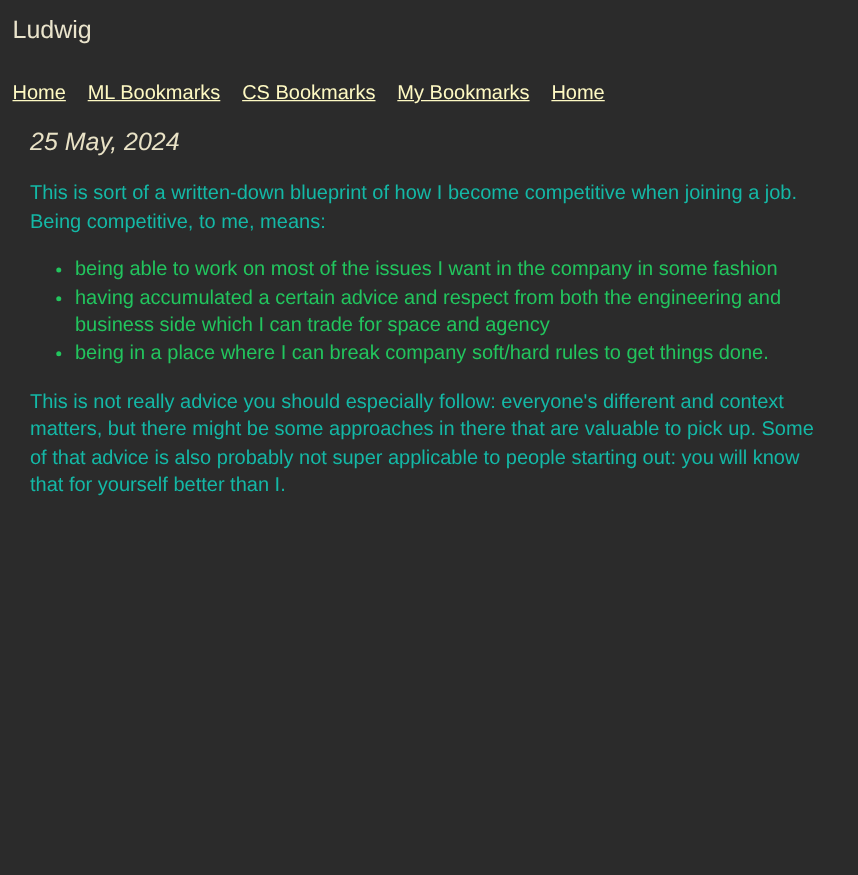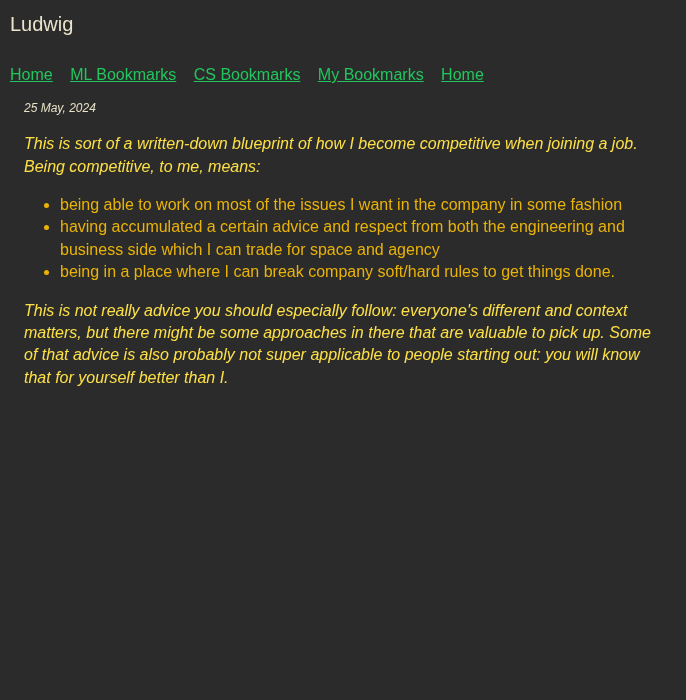--- a/index.html
+++ b/index.html
@@ -22,58 +22,57 @@
   }
   .site-title {
     margin: 2px 0 0 2px;
     font-size: 20px;
     color: #eae4cc;
   }
   nav.top-nav {
     margin: 26px 0 0 2px;
   }
   nav.top-nav a {
-    color: #22c55e;
+    color: #fef9c3;
     text-decoration: underline;
     font-size: 16px;
     margin-right: 13px;
     margin-top: 36px;
   }
   article {
     margin: 0 16px;
     max-width: 640px;
   }
   h1.post-title {
     margin: 44px 0 8px 0;
     font-size: 32px;
     font-weight: bold;
     line-height: 1.6;
     color: #ebe4c5;
   }
   .post-date {
     margin: 14px 0 0 0;
     font-style: italic;
-    font-size: 12px;
+    font-size: 20px;
     color: #e9e2c6;
   }
   h2.section-heading {
     margin: 26px 0 12px 0;
     font-size: 26px;
     font-weight: bold;
     color: #ebe4c5;
   }
   p {
     margin: 16px 0;
-    color: #fde047;
-    font-style: italic;
+    color: #14b8a6;
   }
   ul.bullet-list {
     margin: 16px 0;
     padding-left: 36px;
-    color: #eab308;
+    color: #22c55e;
   }
   ul.bullet-list li {
     margin: 0;
   }
 </style>
 </head>
 <body>
 
 <div class="page">
 

